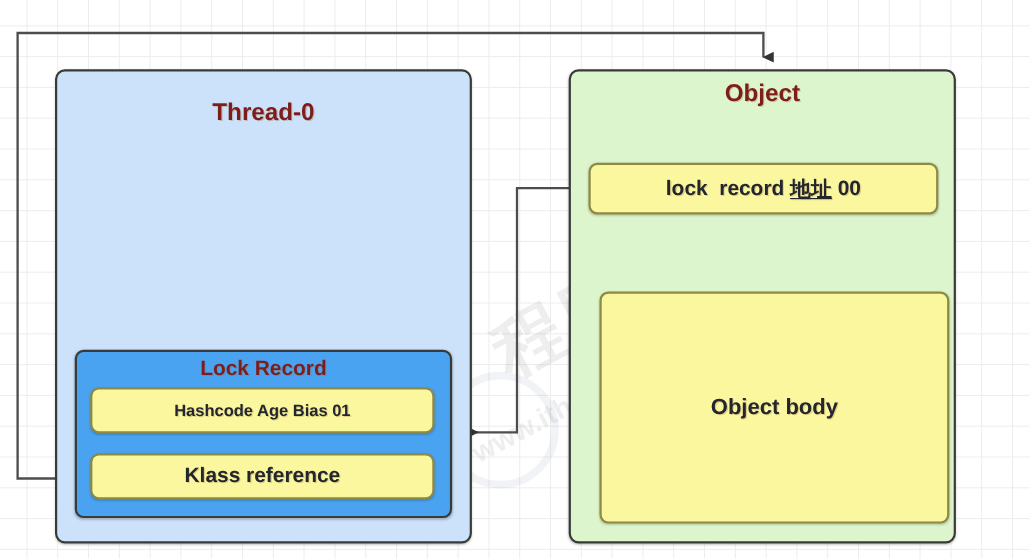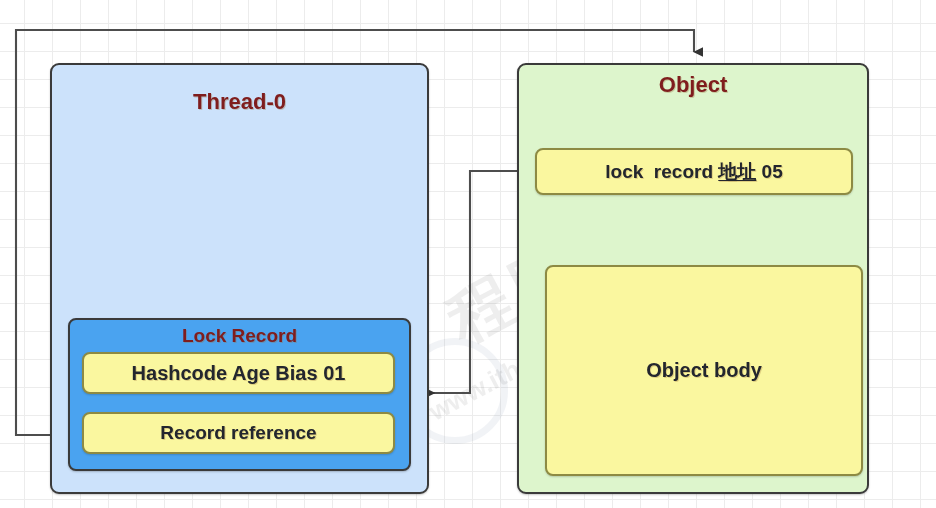--- a/index.html
+++ b/index.html
@@ -140,21 +140,21 @@
     text-shadow: 1px 1px 0 rgba(160,115,60,0.30);
     box-shadow: 0 1px 2px rgba(0,0,0,0.18);
   }
 
   
   #field-hashcode {
     left: 82px;
     top: 352px;
     width: 313px;
     height: 42px;
-    font-size: 20px;
+    font-size: 15px;
   }
   #field-objref {
     left: 82px;
     top: 412px;
     width: 313px;
     height: 42px;
     font-size: 19px;
   }
 
   
@@ -213,28 +213,28 @@
   <div class="panel" id="thread-panel">
     <div class="panel-title">Thread-0</div>
   </div>
 
   <div class="panel" id="lock-record-panel">
     <div class="panel-title">Lock Record</div>
   </div>
 
   <div class="field" id="field-hashcode">Hashcode Age Bias 01</div>
 
-  <div class="field" id="field-objref">Record reference</div>
+  <div class="field" id="field-objref">Klass reference</div>
 
   <div class="panel" id="object-panel">
     <div class="panel-title">Object</div>
   </div>
 
   <div class="field" id="field-lockrecord">
     <span class="nowrap">lock  record </span>
       <span class="u-underline">地址</span>
-      <span class="nowrap"> 05</span>
+      <span class="nowrap"> 00</span>
   </div>
 
 
   <div class="field" id="field-objectbody">Object body</div>
 
 </div>
 
 </body></html>

